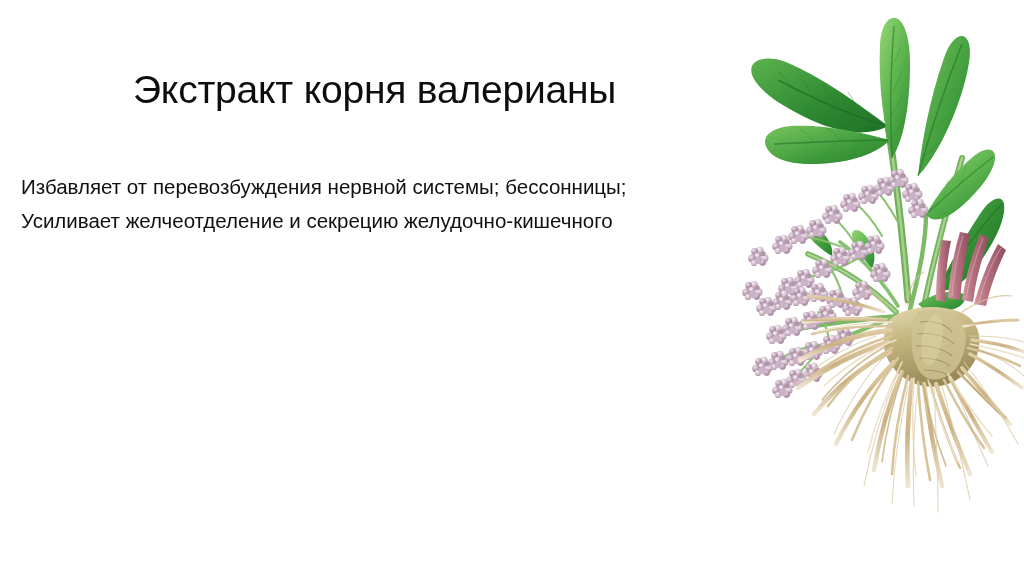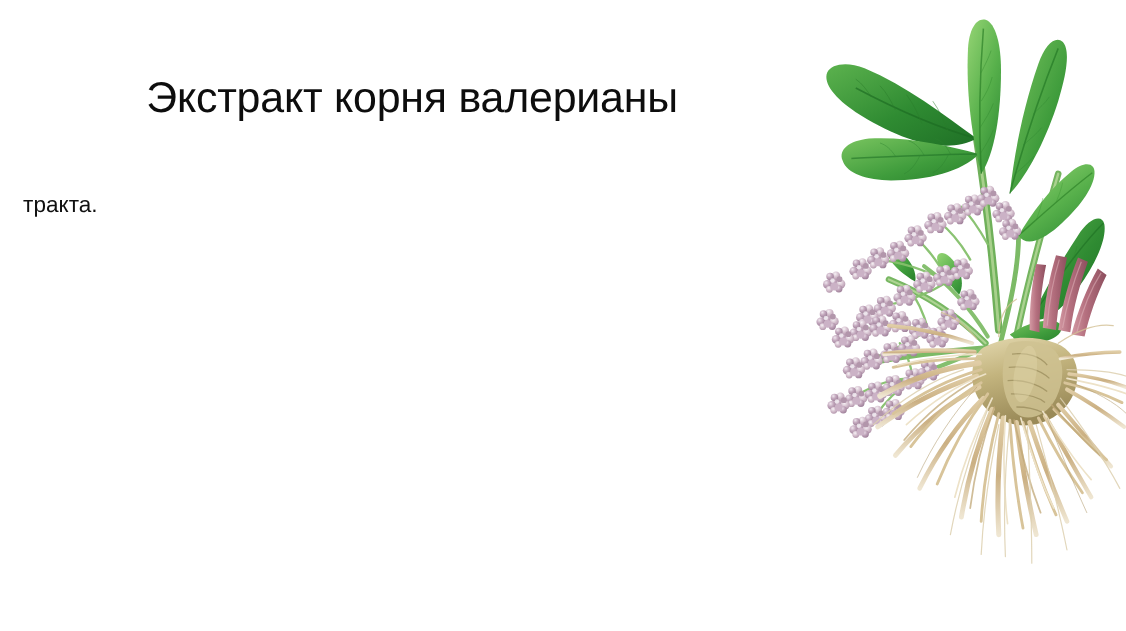--- a/index.html
+++ b/index.html
@@ -59,21 +59,22 @@
   #plant-photo svg { display: block; width: 100%; height: 100%; }
 </style>
 </head>
 <body>
 
 <div id="slide">
 
   <h1 id="slide-title">Экстракт корня валерианы</h1>
 
   <div id="slide-body">
-    <span class="ln">тракта.</span>
+    <span class="ln">Избавляет от перевозбуждения нервной системы; бессонницы;</span>
+    <span class="ln">Усиливает желчеотделение и секрецию желудочно-кишечного</span>
   </div>
 
   <div id="plant-photo">
     <svg viewBox="0 0 312 540" xmlns="http://www.w3.org/2000/svg" aria-hidden="true">
       <defs>
         <linearGradient id="gLeafA" x1="0" y1="0" x2="1" y2="1">
           <stop offset="0%" stop-color="#5cb24e"></stop>
           <stop offset="55%" stop-color="#2f8b32"></stop>
           <stop offset="100%" stop-color="#1f7026"></stop>
         </linearGradient>

